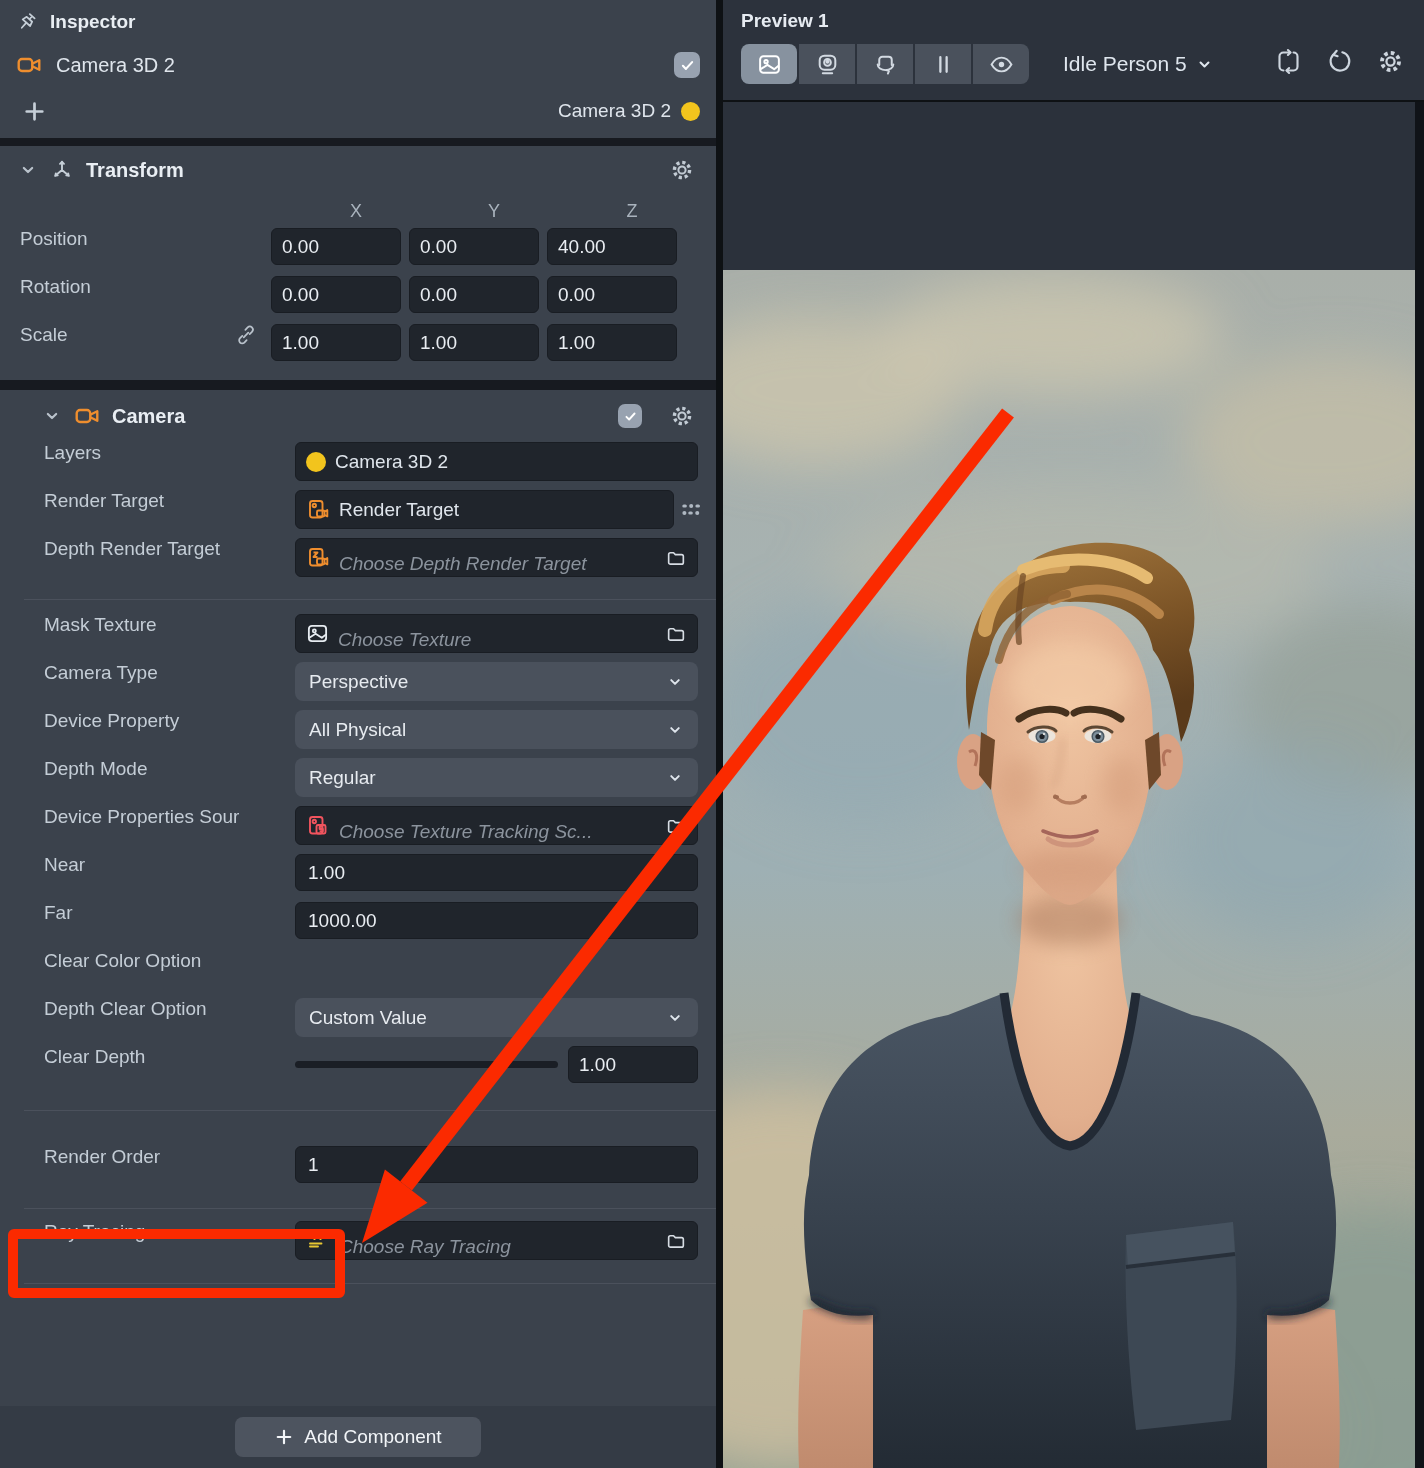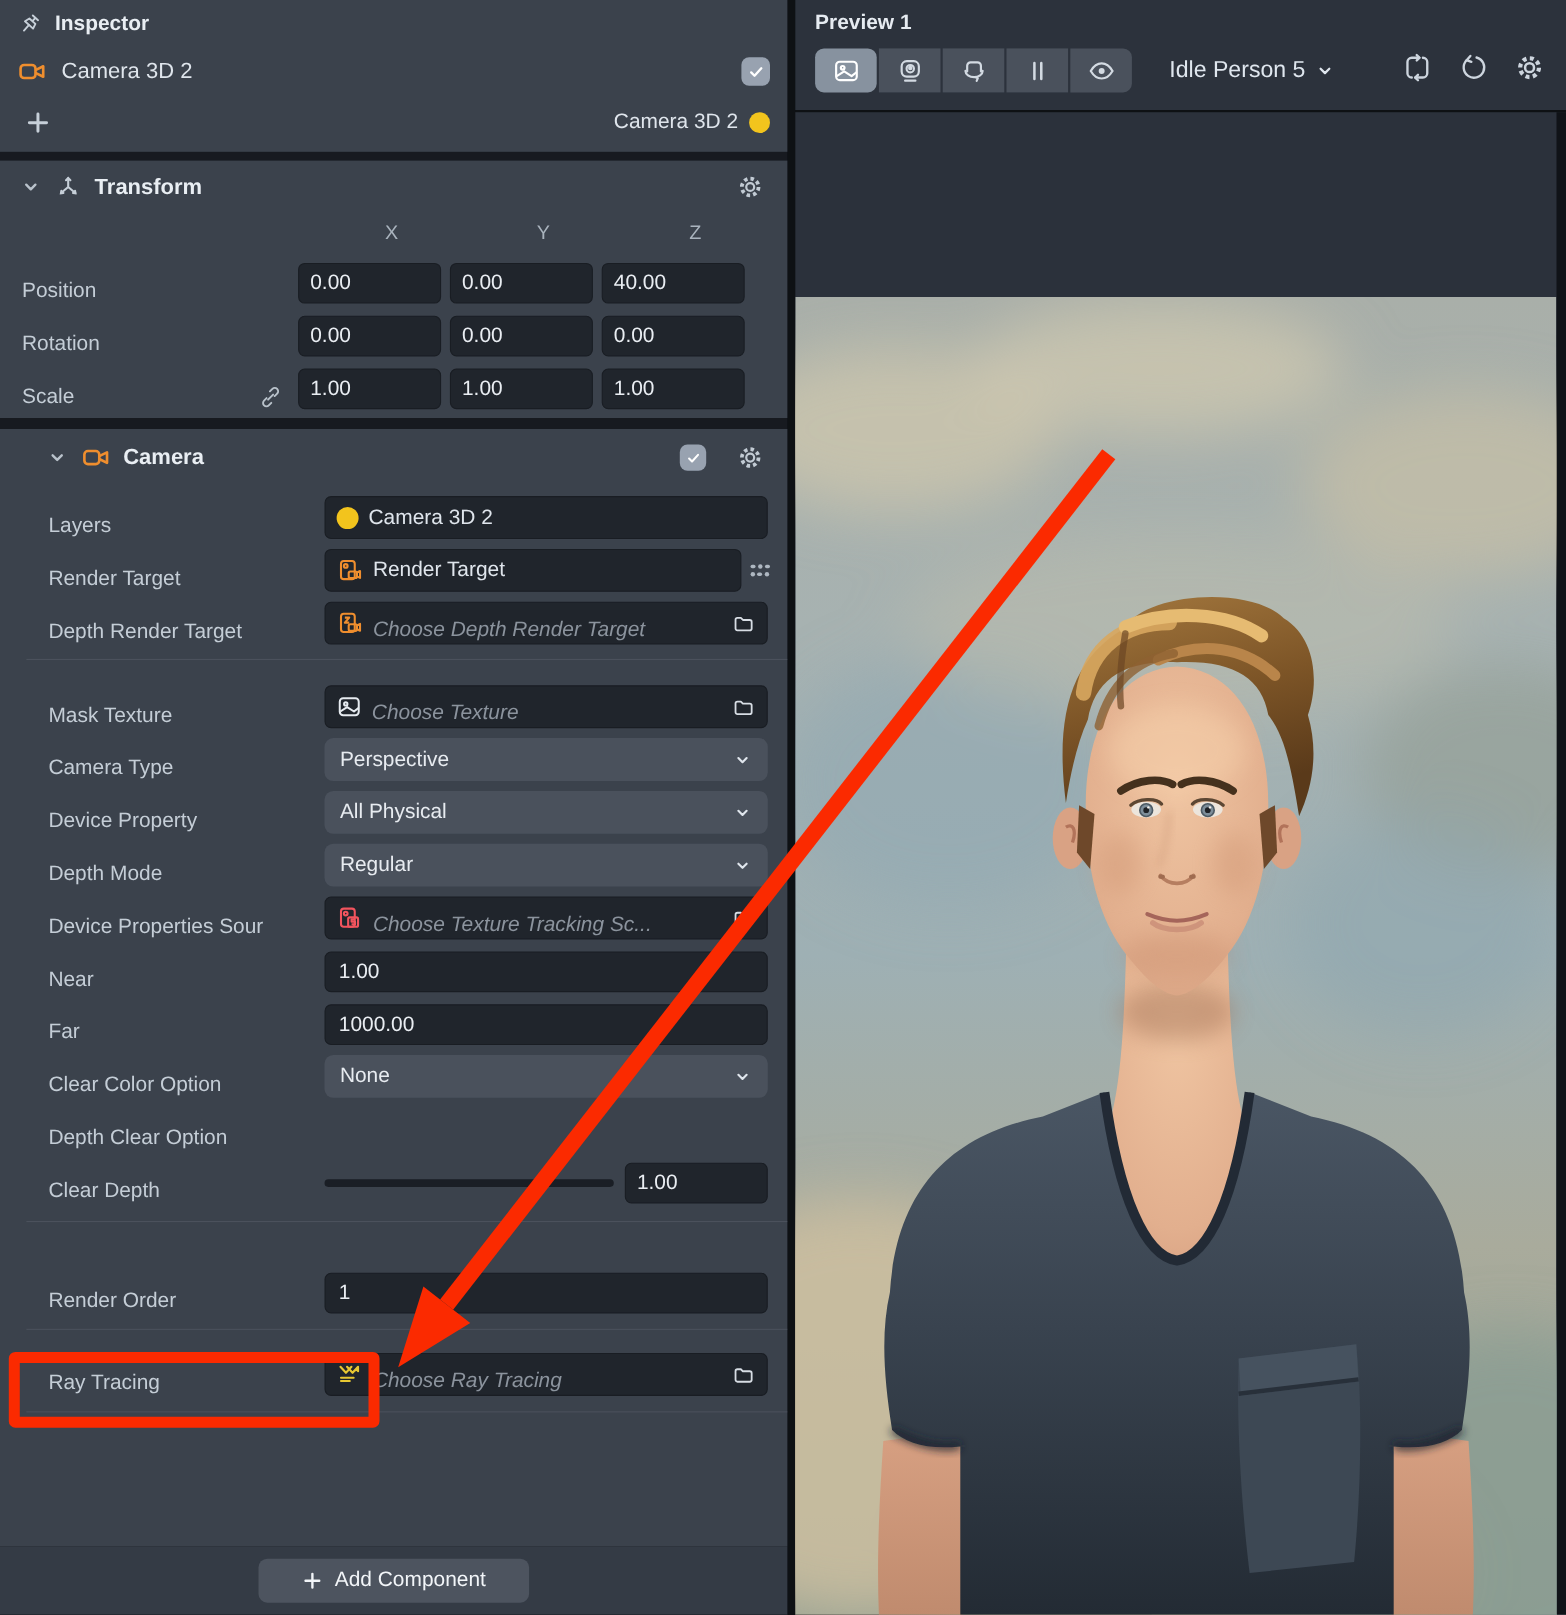--- a/index.html
+++ b/index.html
@@ -4,21 +4,21 @@
 <style>
   * { margin:0; padding:0; box-sizing:border-box; }
   html,body { width:1424px; height:1468px; background:#0e1114; font-family:"Liberation Sans", sans-serif; overflow:hidden; }
   .app { position:relative; width:1424px; height:1444px; background:#0e1114; }
 
   
   .left { position:absolute; left:0; top:0; width:716px; height:1468px; background:#171a20; display:flex; flex-direction:column; }
   .sec { background:#3b424c; }
   .sec-top { height:138px; padding-top:2px; }
   .gap8 { height:8px; } .gap10 { height:10px; }
-  .row { display:flex; align-items:flex-end; height:48px; }
+  .row { display:flex; align-items:flex-start; height:48px; }
   .lbl { flex:0 0 271px; padding-left:20px; color:#c4cdd6; font-size:19px; white-space:nowrap; overflow:hidden; }
   .ctl { width:407px; margin-left:0; margin-right:18px; display:flex; align-items:center; }
   .icon { display:inline-block; flex:none; }
   svg.ic { display:block; }
 
   .insp-row { display:flex; align-items:center; height:40px; padding-left:16px; gap:12px; }
   .insp-title { color:#e9eef3; font-size:19px; font-weight:700; }
   .ent-row { display:flex; align-items:center; height:46px; padding-left:16px; gap:14px; }
   .ent-name { color:#dfe5ec; font-size:20px; }
   .checkbox { width:26px; height:26px; border-radius:7px; background:#98a2b0; display:flex; align-items:center; justify-content:center; }
@@ -492,34 +492,34 @@
 
       <div class="row">
         <div class="lbl">Far</div>
         <div class="ctl">
             <input class="in" value="1000.00" style="">
           </div>
       </div>
 
       <div class="row">
         <div class="lbl">Clear Color Option</div>
+      </div>
+
+      <div class="row">
+        <div class="lbl">Depth Clear Option</div>
         <div class="ctl">
             <div class="dd">
-          <span class="dtxt">None</span>
+          <span class="dtxt">Custom Value</span>
           <span class="icon" style="color:#dfe5ec">
                 <svg class="ic" width="18" height="18">
                   <use href="#i-chev"></use>
                 </svg>
               </span>
         </div>
           </div>
-      </div>
-
-      <div class="row">
-        <div class="lbl">Depth Clear Option</div>
       </div>
 
       <div class="row">
         <div class="lbl">Clear Depth</div>
         <div class="ctl">
           <div class="slider">
               <div class="track"></div>
               <div class="knob right"></div>
             </div>
           <input class="cell vbox" value="1.00" style="">

